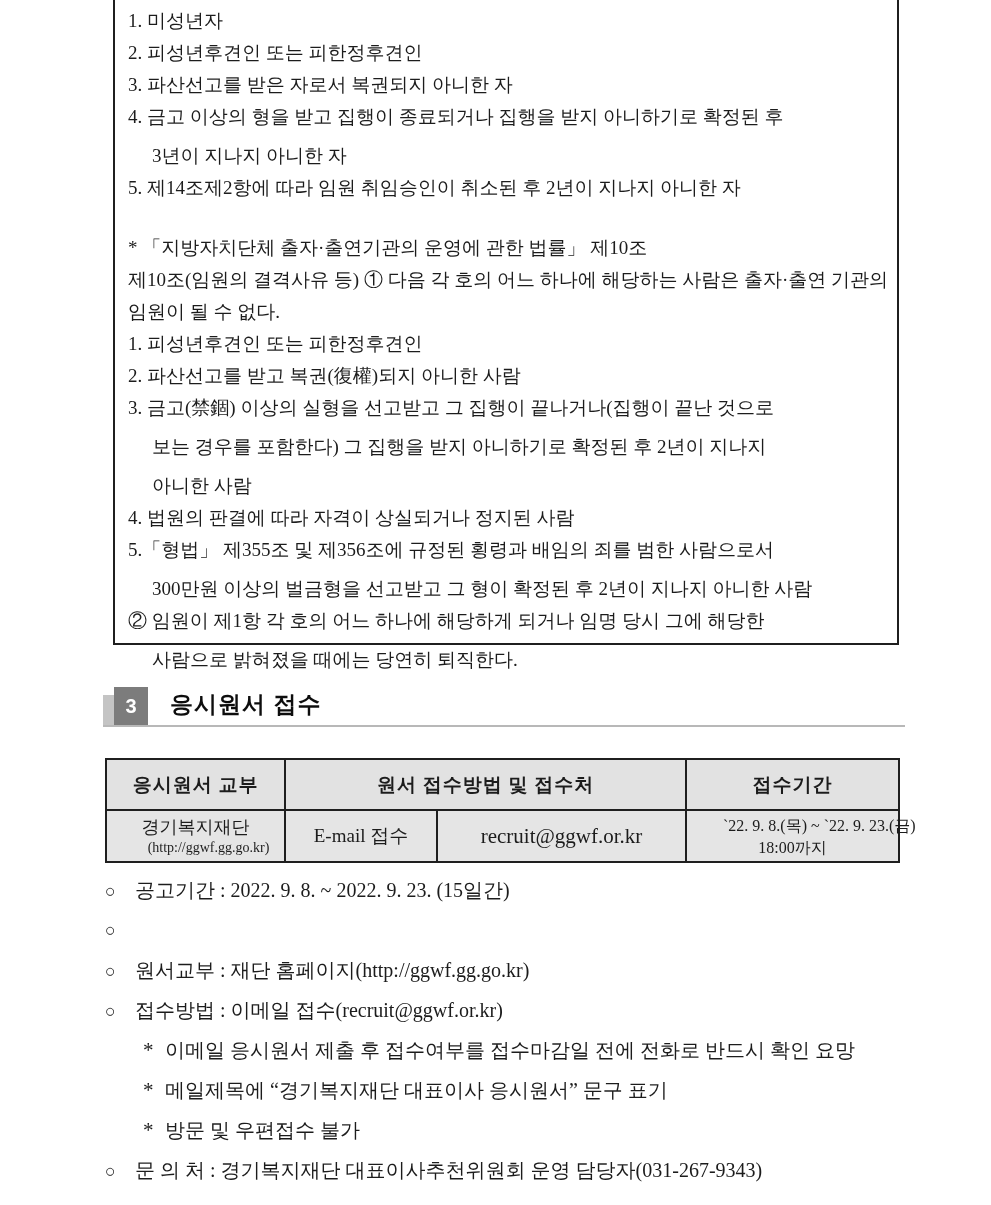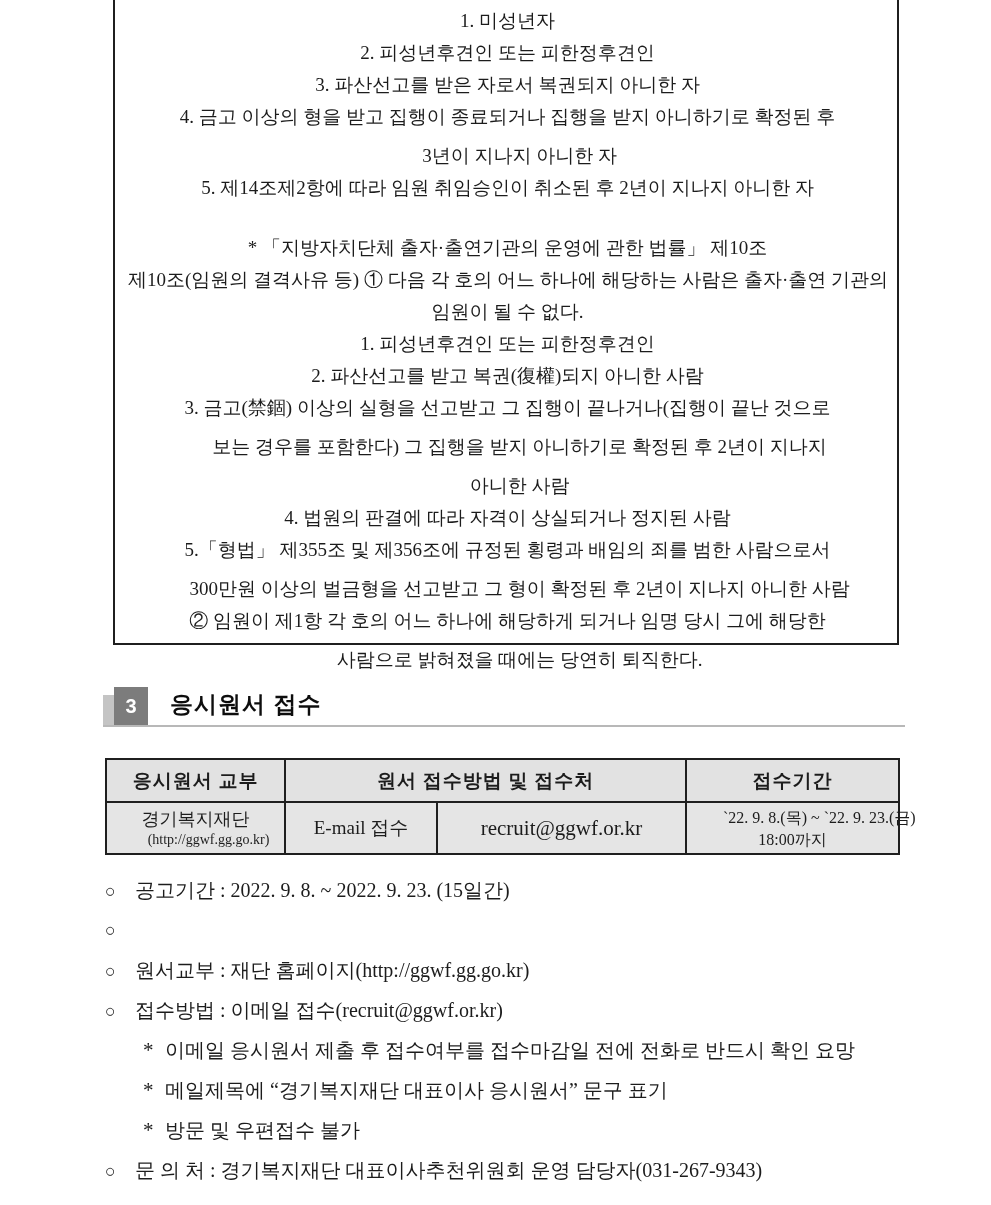--- a/index.html
+++ b/index.html
@@ -15,21 +15,21 @@
   
   .legal-box {
     position:absolute; left:113px; top:-2px;
     width:786px; height:647px;
     border:2px solid #1f1f1f;
     border-top:none;
     padding:7px 10px 0 13px;
   }
   .legal-box .line {
     font-size:19px; line-height:32px; height:32px;
-    white-space:nowrap; letter-spacing:0px;text-align:center;
+    white-space:nowrap; letter-spacing:0px;
   }
   .legal-box .line.ind { padding-left:24px;margin-top:7px; }
   .legal-box .line.blank { height:28px; }
 
   
   .section-header {
     position:absolute; left:103px; top:687px;
     width:802px; height:40px;
     border-bottom:2px solid #b8b8b8;
     display:flex; align-items:flex-end;
@@ -57,21 +57,21 @@
   table.apply-table {
     position:absolute; left:105px; top:758px;
     width:793px; border-collapse:collapse;
     table-layout:fixed;
   }
   .apply-table th, .apply-table td {
     border:2px solid #1f1f1f;
     text-align:center; vertical-align:middle;
   }
   .apply-table th {
-    height:43px; background:#e2e2e2;
+    height:51px; background:#e2e2e2;
     font-size:19px; font-weight:bold; letter-spacing:1px;
   }
   .apply-table td { height:52px; background:#e5e5e5; }
   .cell-line1 { font-size:18px; line-height:24px; }
   .cell-line2 { font-size:14px; line-height:18px;margin-left:26px; }
   .cell-method { font-size:19px; }
   .cell-email  { font-size:21px; }
   .cell-period-1 { font-size:16px; line-height:23px; white-space:nowrap;padding-left:36px; }
   .cell-period-2 { font-size:16px; line-height:21px; }
 

